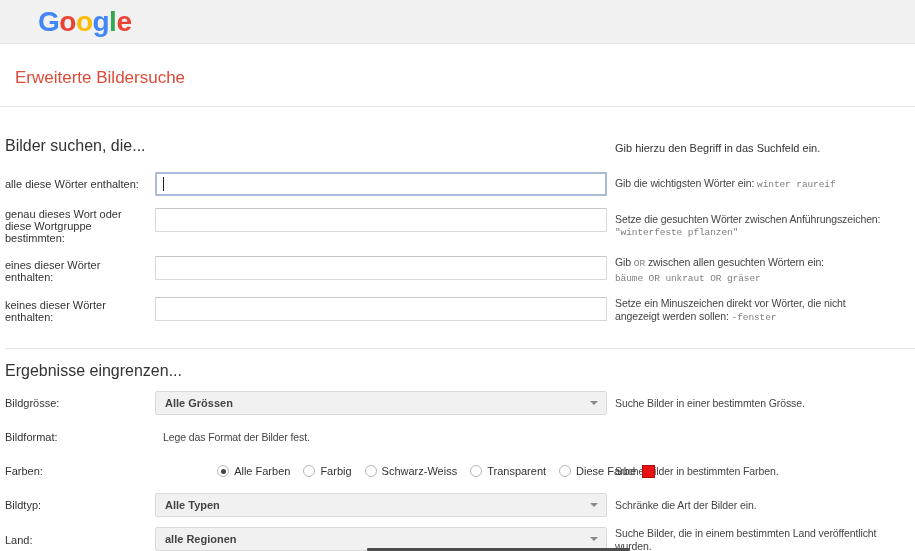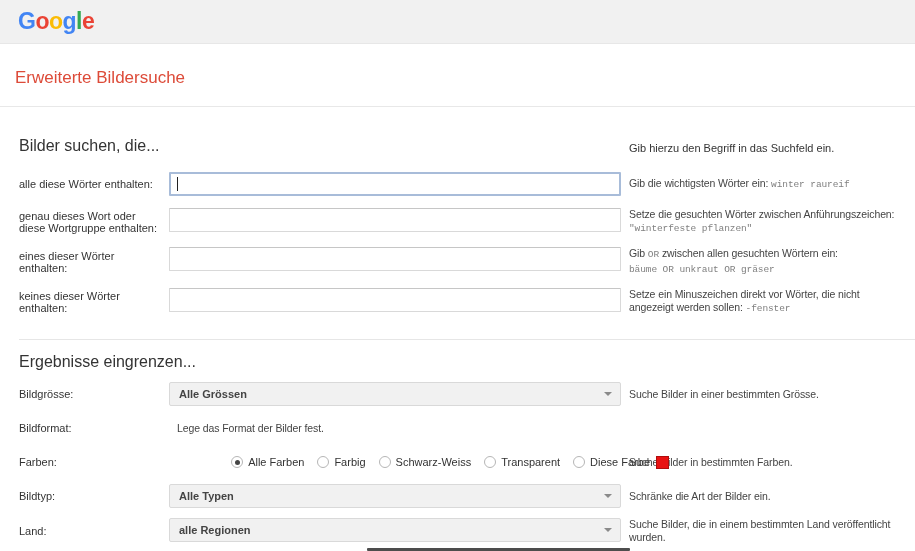--- a/index.html
+++ b/index.html
@@ -3,30 +3,30 @@
 <meta charset="utf-8">
 <style>
   * { margin:0; padding:0; box-sizing:border-box; }
   html,body { width:915px; height:551px; overflow:hidden; background:#fff;
               font-family:"Liberation Sans", sans-serif; }
   .viewport { position:relative; width:915px; height:551px; }
 
   
   header { height:44px; background:#f1f1f1; border-bottom:1px solid #e7e7e7;
            display:flex; align-items:center; padding-left:18px; }
-  .logo { font-size:23px; font-weight:bold; letter-spacing:-0.5px; cursor:pointer; }
+  .logo { font-size:28px; font-weight:bold; letter-spacing:-0.5px; cursor:pointer;margin-left:20px; }
   .logo span { display:inline-block; }
 
   
   .titlebar { height:63px; border-bottom:1px solid #e8e8e8; display:flex;
               align-items:center; padding:6px 0 0 15px; }
   .titlebar h1 { font-size:17px; font-weight:400; }
 
   
-  main { padding-left:19px; }
+  main { padding-left:5px; }
   .sec1 { padding-top:30px; }
   .sec-head { display:grid; grid-template-columns:150px 452px 285px;
               align-items:end; margin-bottom:17px; }
   h2 { font-size:16px; font-weight:400; color:#333; }
   .helper-head { font-size:11px; font-weight:normal; color:#333; padding-left:8px; padding-bottom:1px; }
   .sec2 { padding-top:13px; }
   .sec2 h2 { margin-bottom:11px; }
   .divider { border-top:1px solid #e6e6e6; margin-top:24px; }
 
   
@@ -85,21 +85,21 @@
         <h2 style="grid-column:1/3">Bilder suchen, die...</h2>
         <div class="helper-head">Gib hierzu den Begriff in das Suchfeld ein.</div>
       </div>
       <div id="search-rows">
           <div class="row">
             <div class="row-label">alle diese Wörter enthalten:</div>
             <div class="ctrl"><input type="text" class="ti focused" style=""><span class="caret"></span></div>
             <div class="row-helper"><span>Gib die wichtigsten Wörter ein: </span><span class="code">winter raureif</span></div>
           </div>
           <div class="row">
-            <div class="row-label">genau dieses Wort oder diese Wortgruppe enthalten:</div>
+            <div class="row-label">genau dieses Wort oder diese Wortgruppe bestimmten:</div>
             <div class="ctrl"><input type="text" class="ti" style=""></div>
             <div class="row-helper"><span>Setze die gesuchten Wörter zwischen Anführungszeichen:</span><br><span class="code">"winterfeste pflanzen"</span></div>
           </div>
           <div class="row">
             <div class="row-label">eines dieser Wörter enthalten:</div>
             <div class="ctrl"><input type="text" class="ti" style=""></div>
             <div class="row-helper"><span>Gib </span><span class="code">OR</span><span> zwischen allen gesuchten Wörtern ein:</span><br><span class="code">bäume OR unkraut OR gräser</span></div>
           </div>
           <div class="row">
             <div class="row-label">keines dieser Wörter enthalten:</div>

